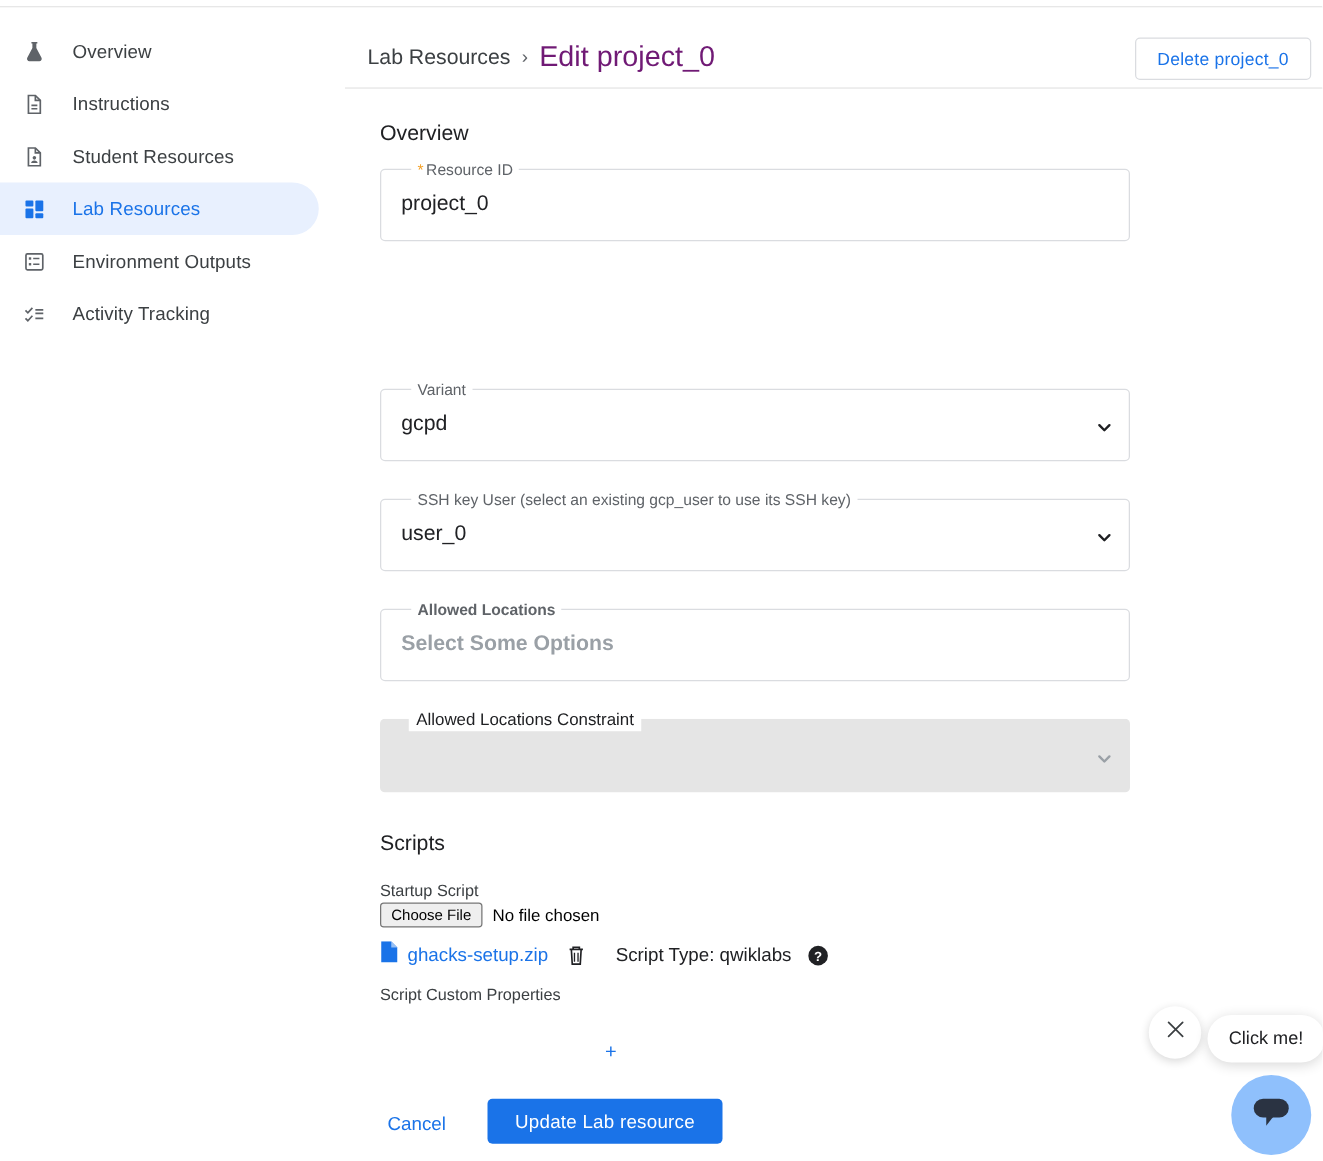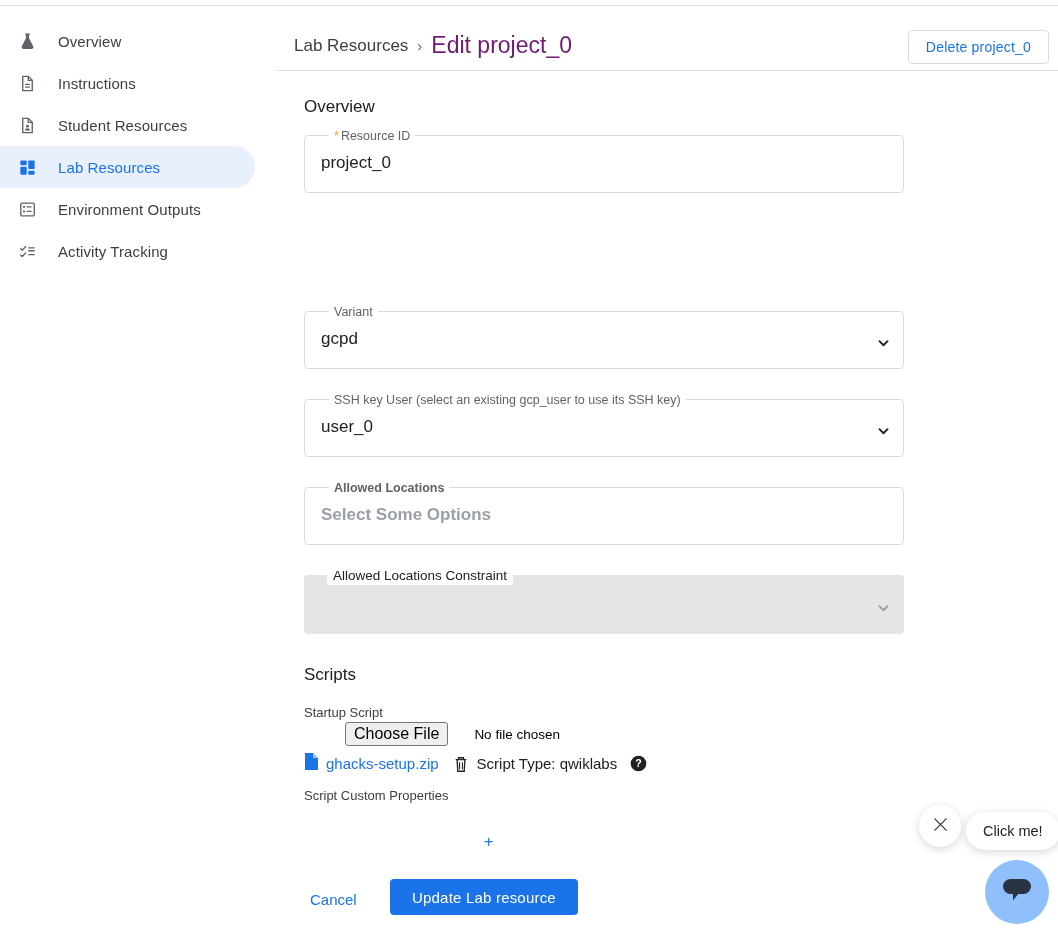--- a/index.html
+++ b/index.html
@@ -67,29 +67,29 @@
 
   
   .field.filled .box { background:#e5e5e5; border:1px solid transparent;padding-left:44px; }
   .field.filled .legend { background:#fff; color:#202124; font-size:13.5px; top:-9px; left:10px; padding:1px 6px; }
   .field.filled .val { min-height:57px; }
 
   
   .small-label { position:absolute; font-size:13px; color:#3c4043; }
   .filerow { position:absolute; display:flex; align-items:center; }
   .chooser {
-    font-family:"Liberation Sans", sans-serif; font-size:16px; color:#000;
+    font-family:"Liberation Sans", sans-serif; font-size:12px; color:#000;
     background:#efefef; border:1px solid #767676; border-radius:3px;
-    padding:2px 8px; cursor:pointer;margin-left:41px;
-  }
-  .nofile { font-size:13.5px; color:#000; margin-left:26px; }
+    padding:2px 8px; cursor:pointer;
+  }
+  .nofile { font-size:13.5px; color:#000; margin-left:8px; }
   .attach { position:absolute; display:flex; align-items:center; }
   .attach .fname { color:#1a73e8; font-size:15px; margin-left:8px; cursor:pointer; }
   .attach .trash { margin-left:14px; cursor:pointer; display:flex; align-items:center; }
-  .attach .stype { margin-left:8px; font-size:15px; color:#202124; }
+  .attach .stype { margin-left:24px; font-size:15px; color:#202124; }
   .attach .help { margin-left:13px; cursor:pointer; display:flex; align-items:center; }
 
   .plus-btn { position:absolute; color:#1a73e8; font-size:16px; cursor:pointer; line-height:1; }
 
   .cancel-btn {
     position:absolute; background:none; border:none; color:#1a73e8; font-size:15px;
     font-family:"Liberation Sans", sans-serif; cursor:pointer; padding:8px 12px;
   }
   .update-btn {
     position:absolute; background:#1a73e8; color:#fff; border:none; border-radius:4px;

